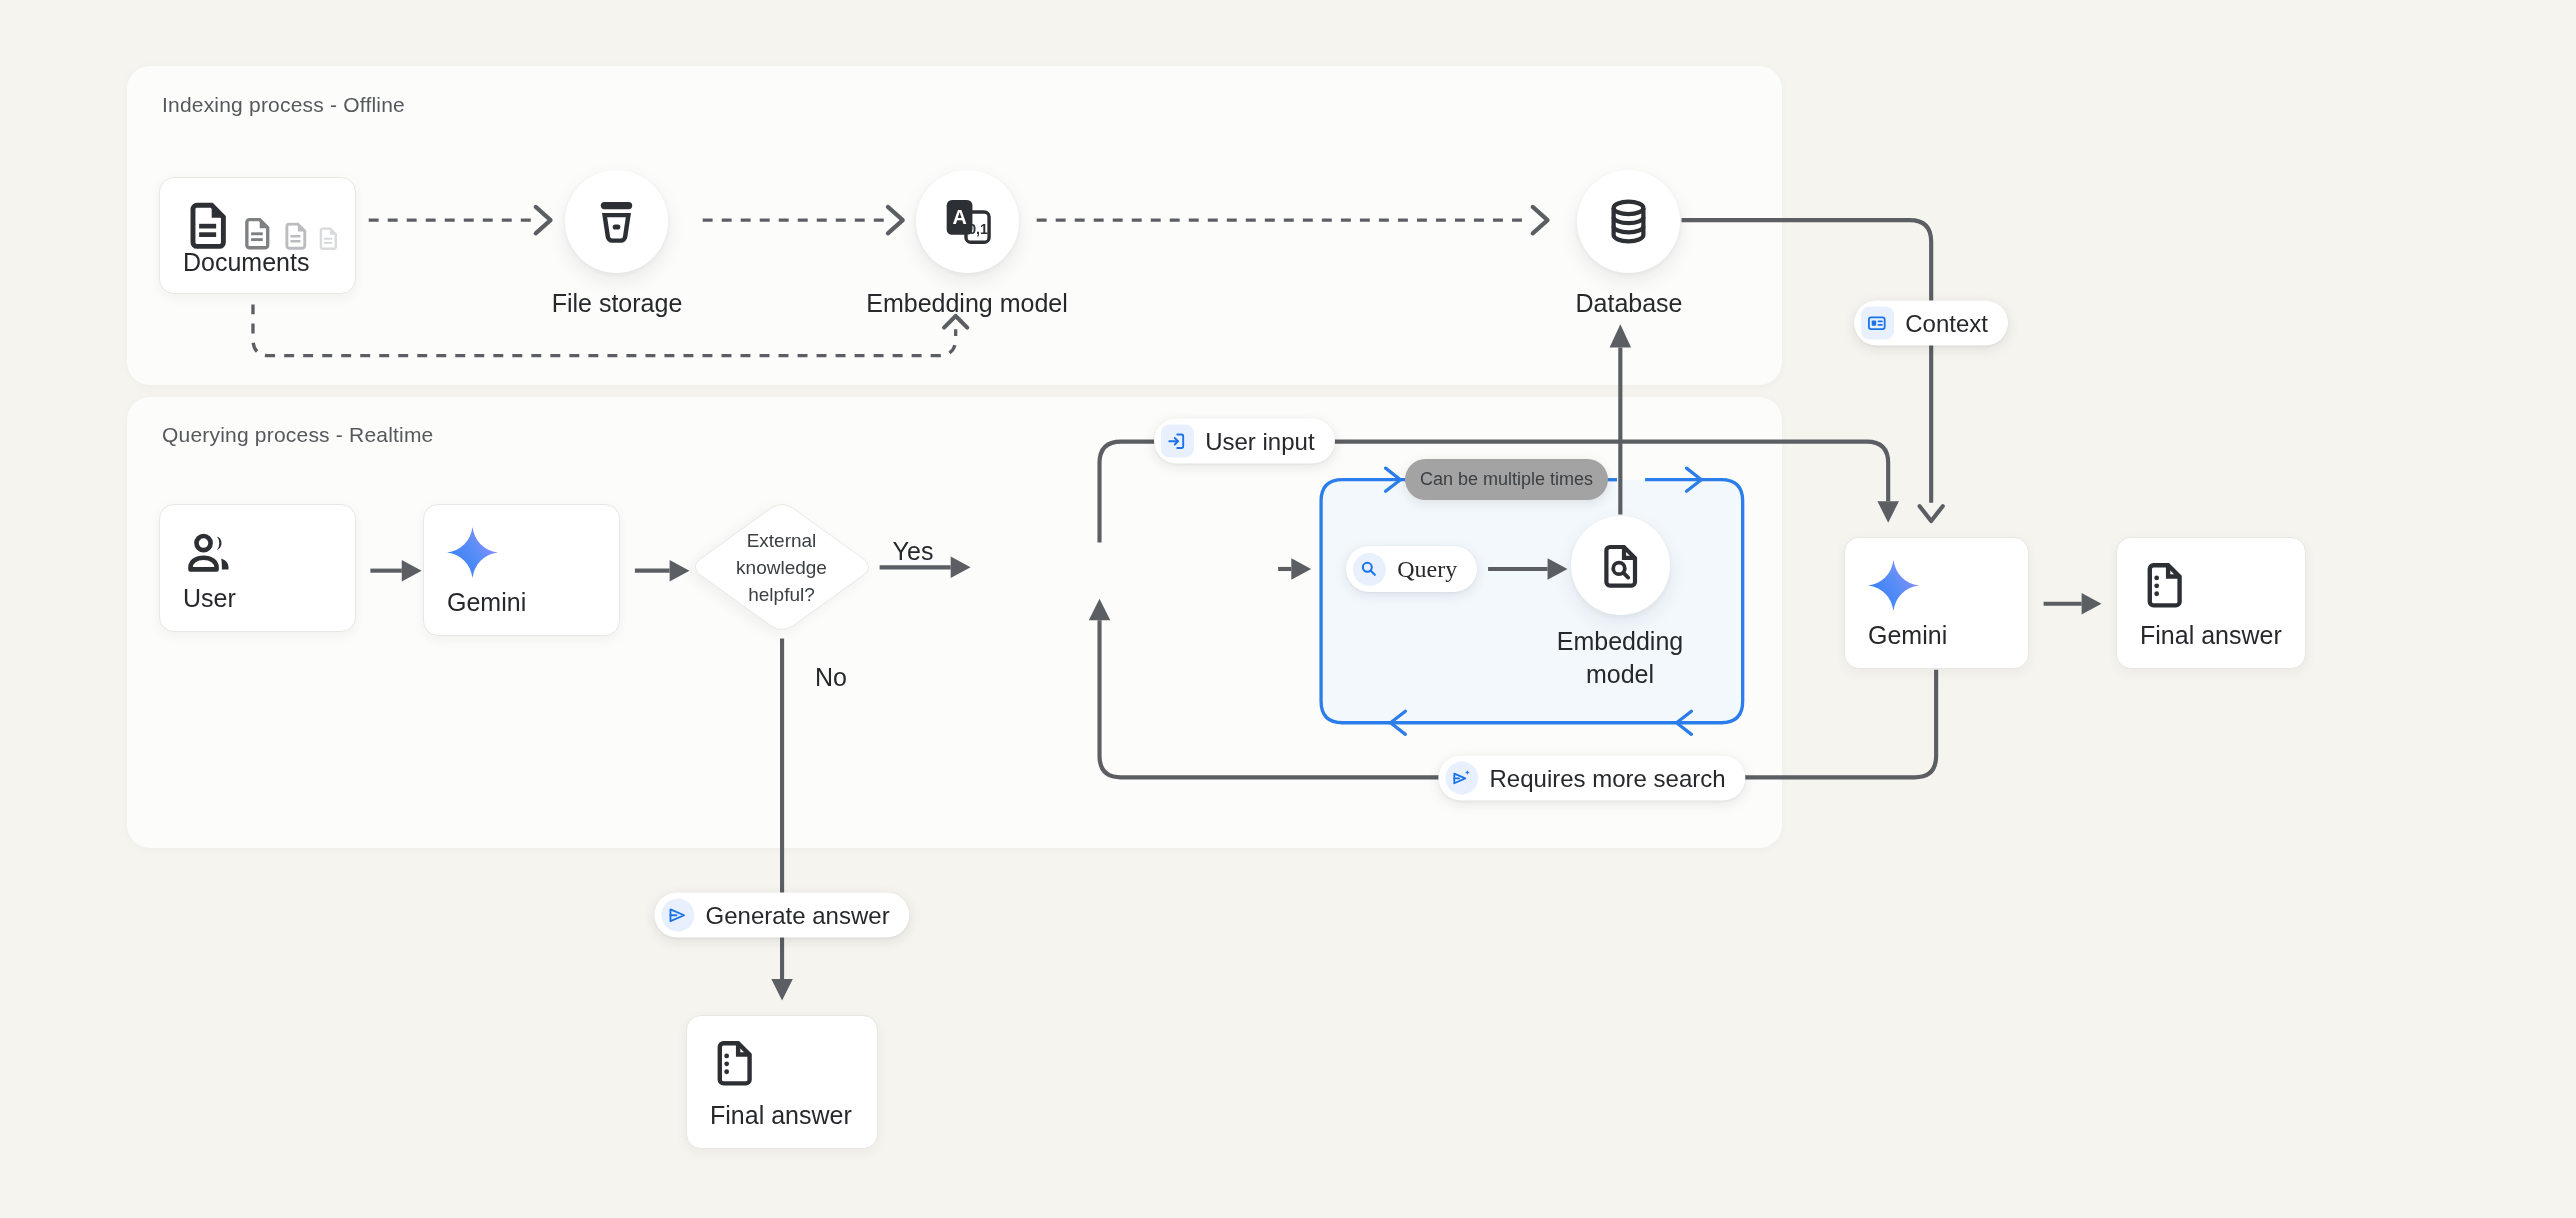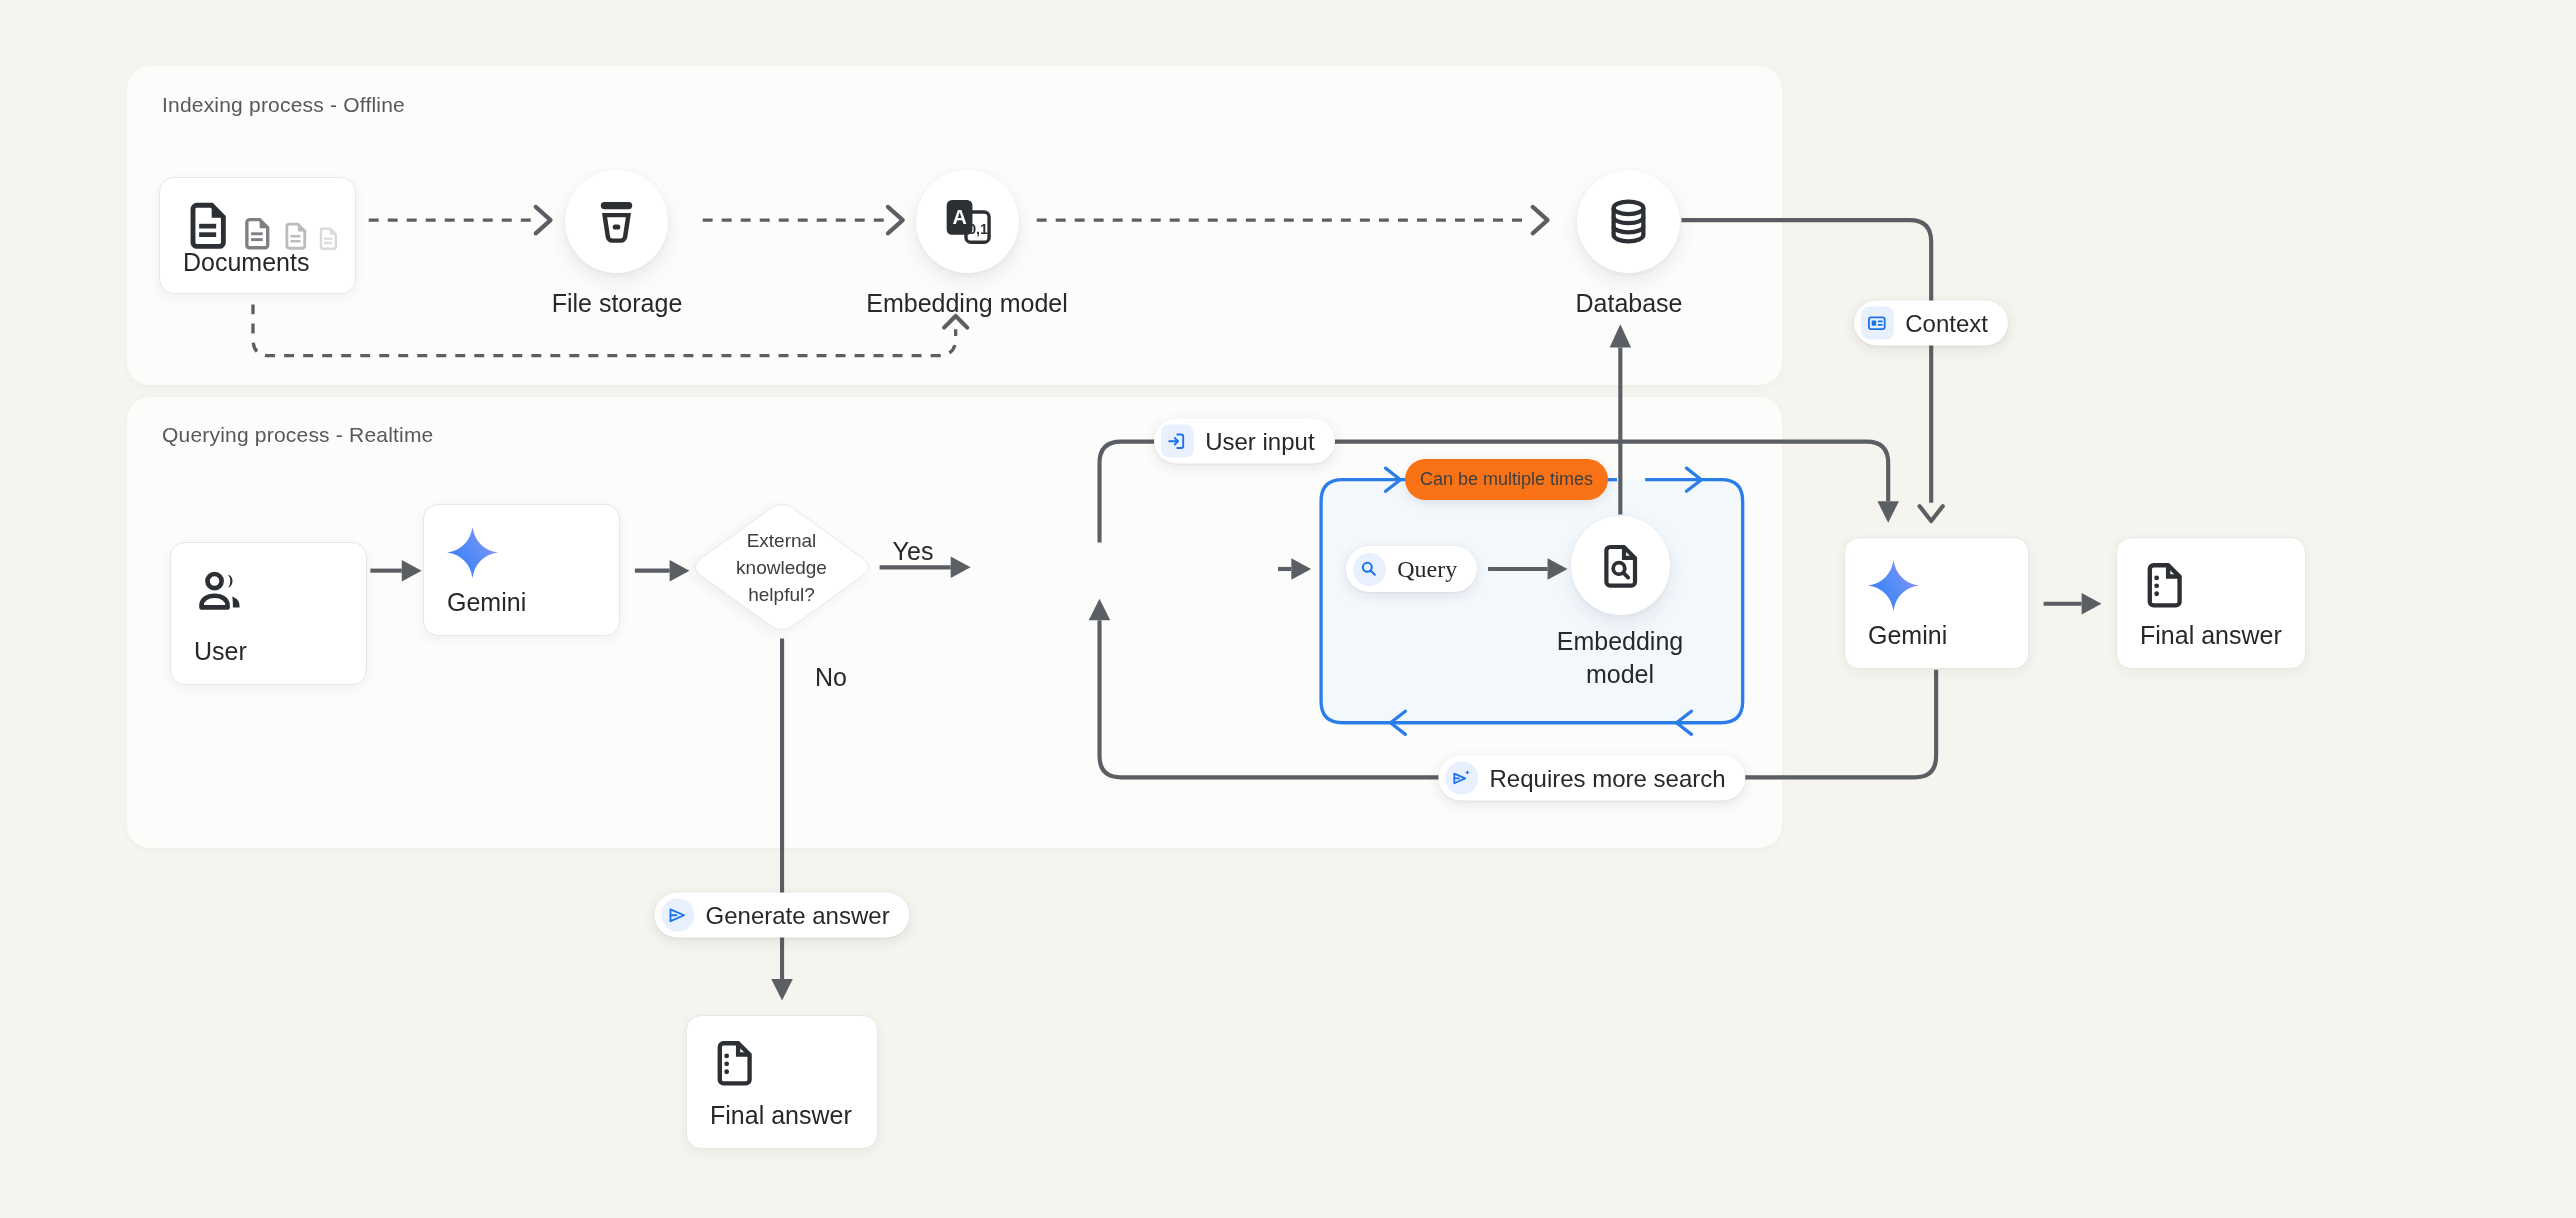--- a/index.html
+++ b/index.html
@@ -39,21 +39,21 @@
   .clabel{position:absolute; text-align:center; transform:translateX(-50%); font-size:25px; font-weight:500; color:var(--label-text);}
 
   .pill{position:absolute; display:inline-flex; align-items:center; height:46px; background:#fff;
         border-radius:23px; box-shadow:0 3.3px 13.2px rgba(30,32,36,.10),0 0.8px 2.5px rgba(30,32,36,.06);
         padding:0 20px 0 6.6px; white-space:nowrap;}
   .pill .ptext{font-size:24px; font-weight:500; color:var(--label-text);}
   .chip{width:33px; height:33px; margin-right:11.6px; background:var(--chip-blue-bg);
         display:flex; align-items:center; justify-content:center; flex:0 0 auto;}
   .chip.round{border-radius:50%;}
   .chip.square{border-radius:8.3px;}
-  .freepill{position:absolute; display:inline-flex; align-items:center; height:41px; background:#f97316;
+  .freepill{position:absolute; display:inline-flex; align-items:center; height:41px; background:#a3a3a3;
         border-radius:20.7px; box-shadow:0 3.3px 11.6px rgba(30,32,36,.10); padding:0 15px; white-space:nowrap;}
   .freepill .ptext{font-size:18px; font-weight:500; color:var(--muted-text);}
 
   .diamond-wrap{position:absolute; left:689px; top:494px; width:185px; height:145px;}
   .diamond{position:absolute; left:50%; top:50%; width:132px; height:132px; border-radius:15px;
            background:#fff; border:1.7px solid var(--node-border);
            box-shadow:0 6.6px 15px rgba(30,32,36,.06);
            transform:translate(-50%,-50%) scale(1.0,0.72) rotate(45deg);}
   .diamond-text{position:absolute; left:50%; top:50%; transform:translate(-50%,-50%);
            width:126px; text-align:center; font-size:19px; line-height:27px; color:var(--muted-text); font-weight:400;}
@@ -189,21 +189,21 @@
   <div class="ncircle" style="left:1577px; top:170px;">
     <svg width="51" height="51" viewBox="0 0 24 24">
         <ellipse cx="12" cy="5.6" rx="7" ry="2.9" fill="none" stroke="#2c2f33" stroke-width="2"></ellipse>
         <path d="M5 5.6v12.8c0 1.6 3.1 2.9 7 2.9s7-1.3 7-2.9V5.6" fill="none" stroke="#2c2f33" stroke-width="2"></path>
         <path d="M5 9.9c0 1.6 3.1 2.9 7 2.9s7-1.3 7-2.9" fill="none" stroke="#2c2f33" stroke-width="2"></path>
         <path d="M5 14.2c0 1.6 3.1 2.9 7 2.9s7-1.3 7-2.9" fill="none" stroke="#2c2f33" stroke-width="2"></path>
       </svg>
   </div>
   <div class="clabel" style="left:1629px; top:289px;">Database</div>
 
-  <div class="nbox" style="left:170px; top:504px; width:197px; height:143px;margin-top:38px;">
+  <div class="nbox" style="left:159px; top:504px; width:197px; height:128px;">
     <svg width="53" height="53" viewBox="0 0 24 24">
       <circle cx="9.3" cy="7.3" r="3.2" fill="none" stroke="#2c2f33" stroke-width="2.1"></circle>
       <path d="M3.4 19.2v-0.9c0-2.7 2.6-4.4 5.9-4.4s5.9 1.7 5.9 4.4v0.9z" fill="none" stroke="#2c2f33" stroke-width="2.1" stroke-linejoin="round"></path>
       <path d="M15.4 4.3a3.3 3.3 0 0 1 0 6.1 5 5 0 0 0 0-6.1z" fill="#2c2f33"></path>
       <path d="M17.3 14.3c2 .7 3.3 2 3.3 4v0.9h-3v-0.9c0-1.6-.1-2.9-.3-4z" fill="#2c2f33"></path>
     </svg>
     <div class="nlabel">User</div>
   </div>
 
   <div class="nbox" style="left:423px; top:504px; width:197px; height:132px;">

